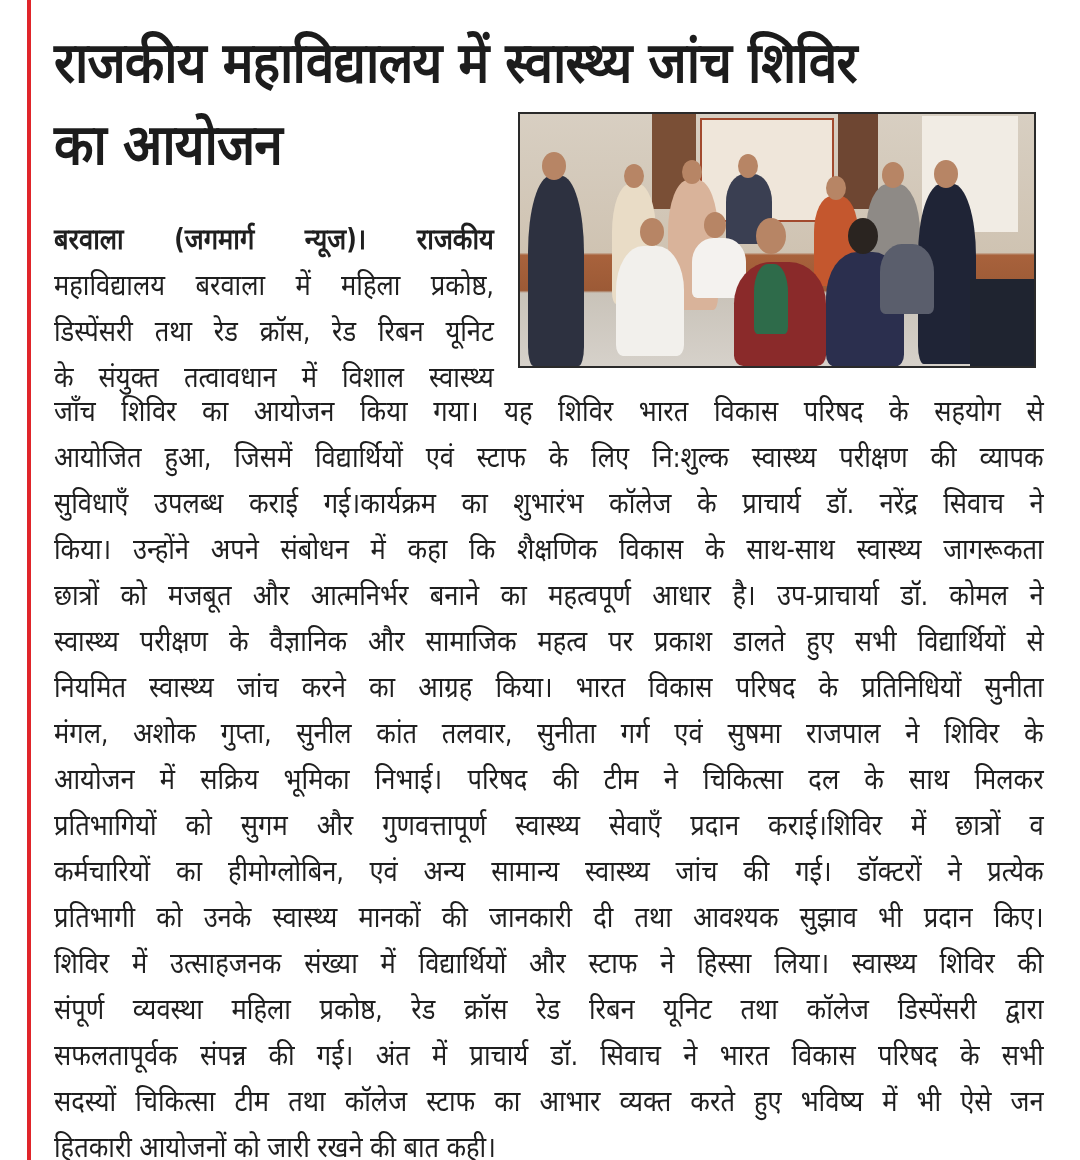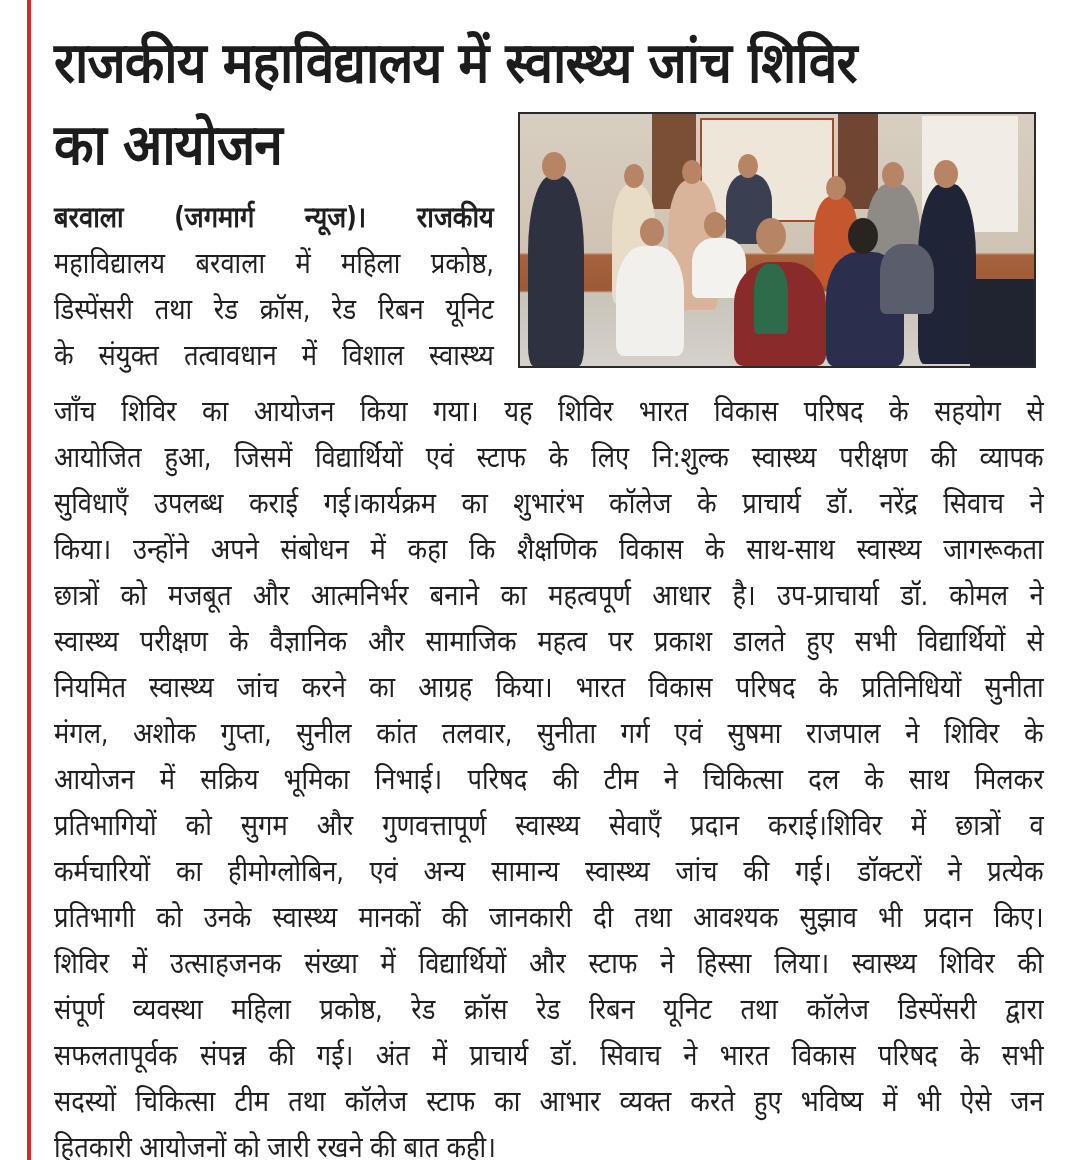--- a/index.html
+++ b/index.html
@@ -74,21 +74,21 @@
   <div class="head" style="left:184px;top:98px;width:22px;height:26px;"></div>
   <div class="person" style="left:214px;top:148px;width:92px;height:104px;background:#8a2a2a;"></div>
   <div class="person" style="left:234px;top:150px;width:34px;height:70px;background:#2e6b4a;"></div>
   <div class="head" style="left:236px;top:104px;width:30px;height:36px;"></div>
   <div class="person" style="left:306px;top:138px;width:78px;height:114px;background:#2b2f4e;"></div>
   <div class="head" style="left:328px;top:104px;width:30px;height:36px;background:#2a2420;"></div>
   <div class="person" style="left:360px;top:130px;width:54px;height:70px;background:#5a5e6c;"></div>
   <div class="chair"></div>
 </div>
 
-<p class="body-text narrow" style="top:194px; width:440px;">
+<p class="body-text narrow" style="top:216px; width:440px;">
   <span class="line dateline-line" style="font-weight:bold;">बरवाला (जगमार्ग न्यूज)।   राजकीय</span>
   <span class="line">महाविद्यालय बरवाला में महिला प्रकोष्ठ,</span>
   <span class="line">डिस्पेंसरी तथा रेड क्रॉस, रेड रिबन यूनिट</span>
   <span class="line">के संयुक्त तत्वावधान में विशाल स्वास्थ्य</span>
 </p>
 
 <p class="body-text" style="top:388px; width:990px;">
   <span class="line">जाँच शिविर का आयोजन किया गया। यह शिविर भारत विकास परिषद के सहयोग से</span>
   <span class="line">आयोजित हुआ, जिसमें विद्यार्थियों एवं स्टाफ के लिए नि:शुल्क स्वास्थ्य परीक्षण की व्यापक</span>
   <span class="line">सुविधाएँ उपलब्ध कराई गई।कार्यक्रम का शुभारंभ कॉलेज के प्राचार्य डॉ. नरेंद्र सिवाच ने</span>

